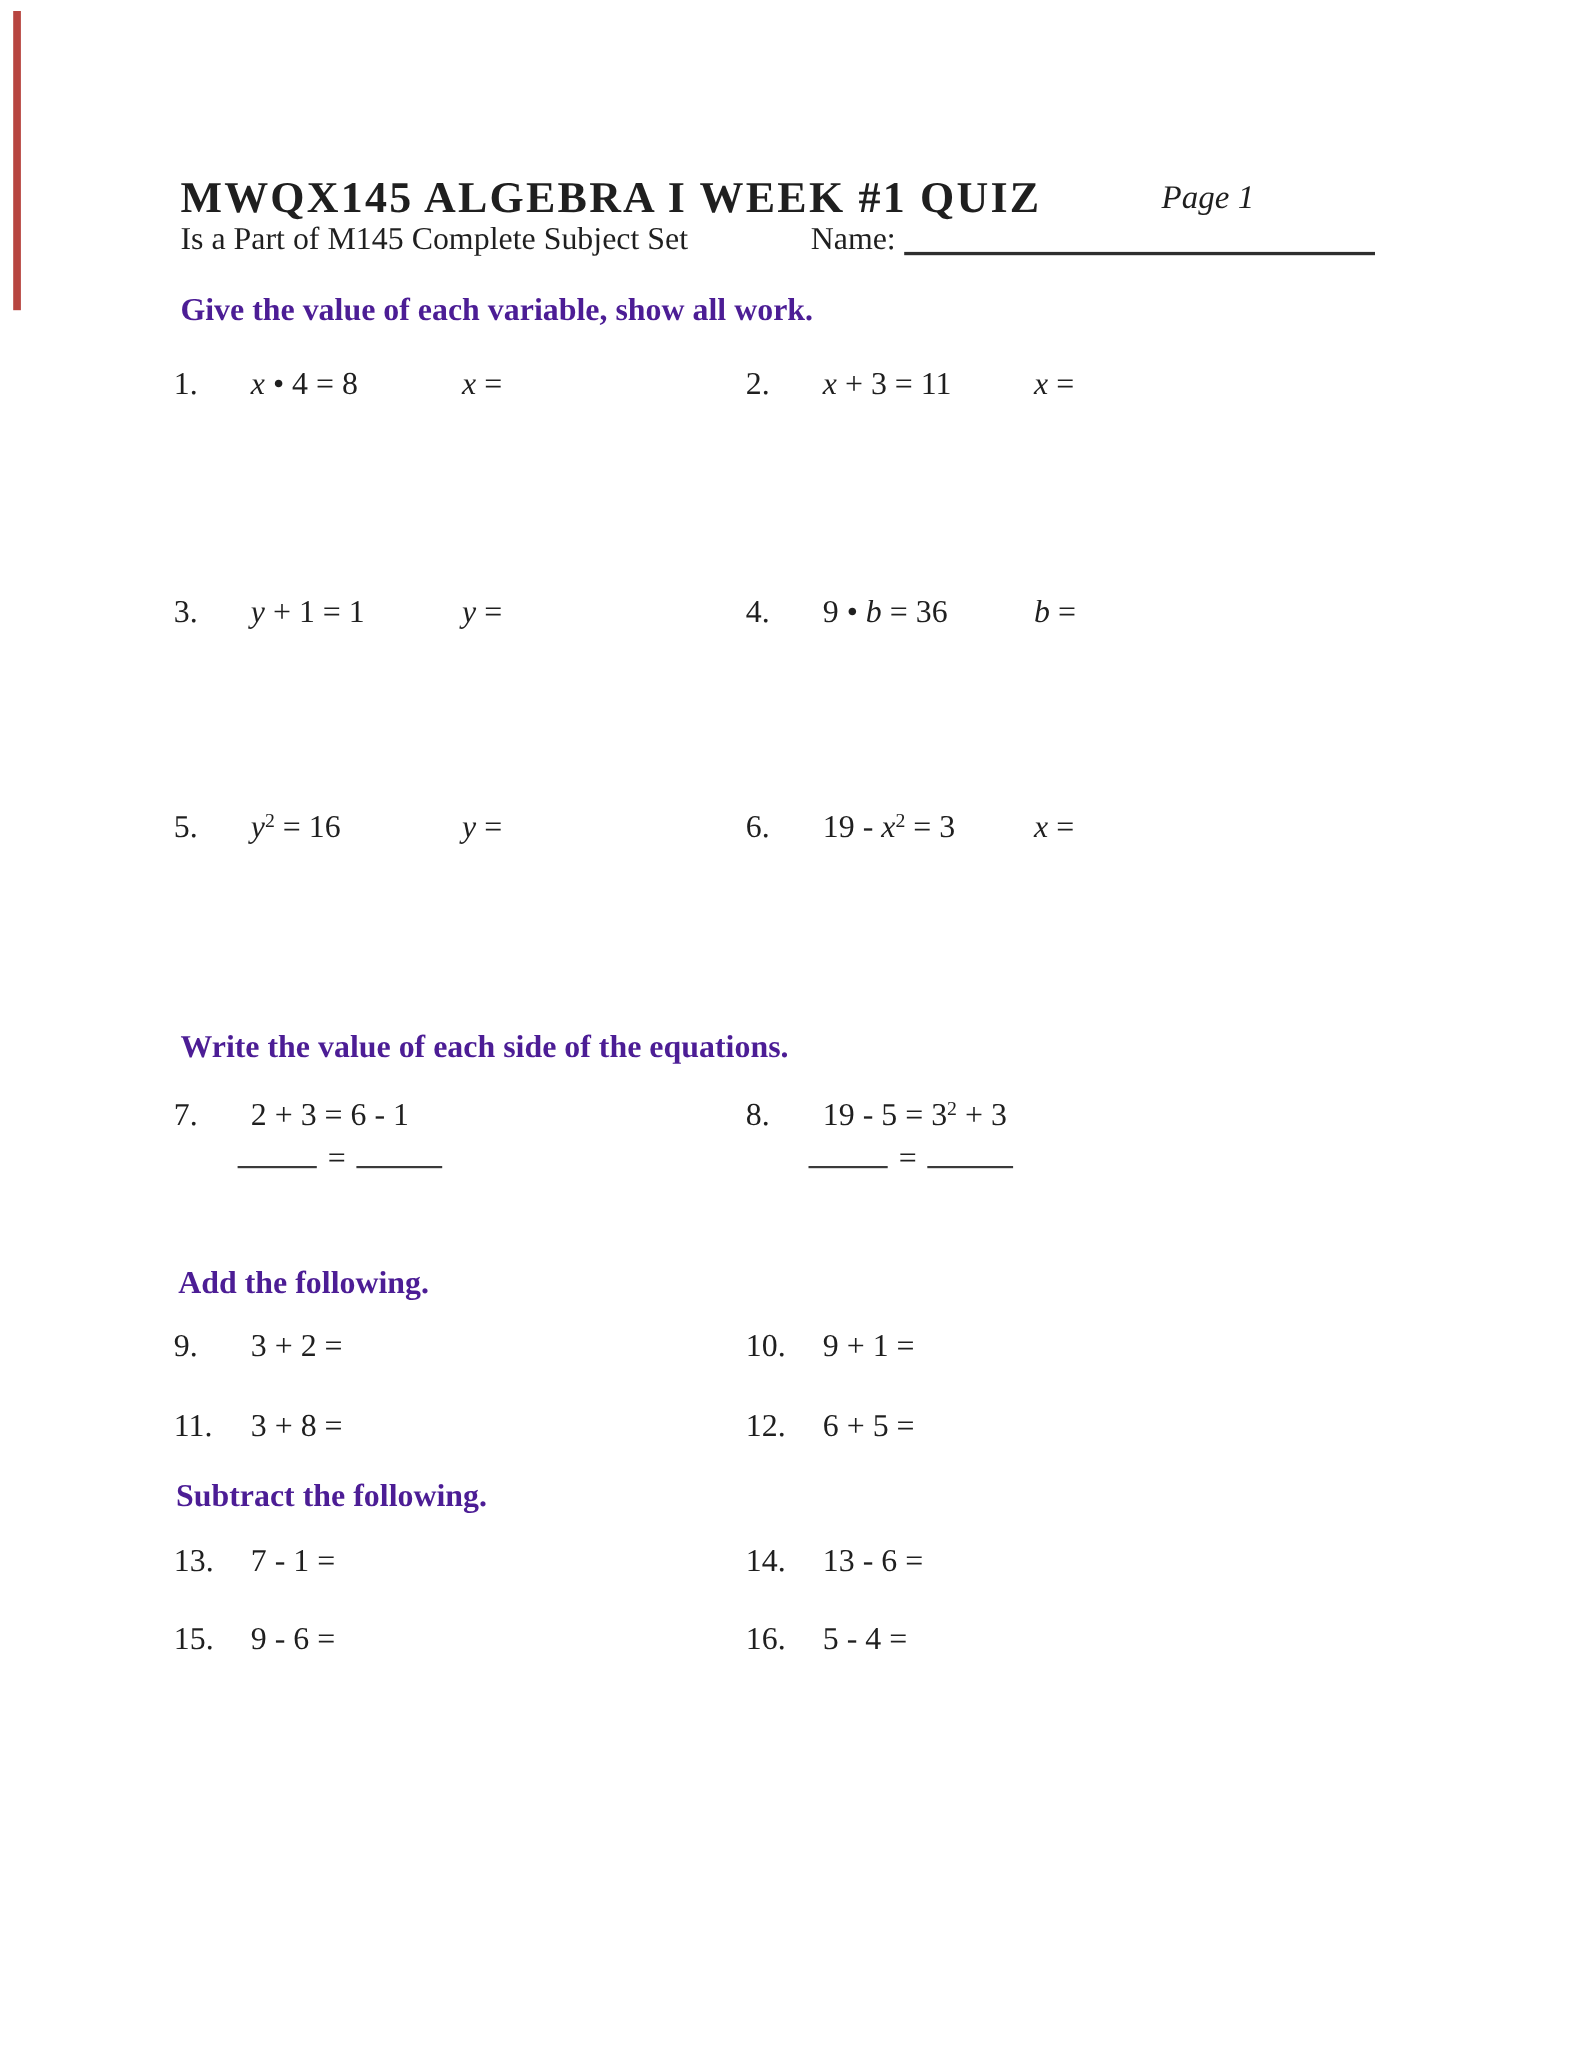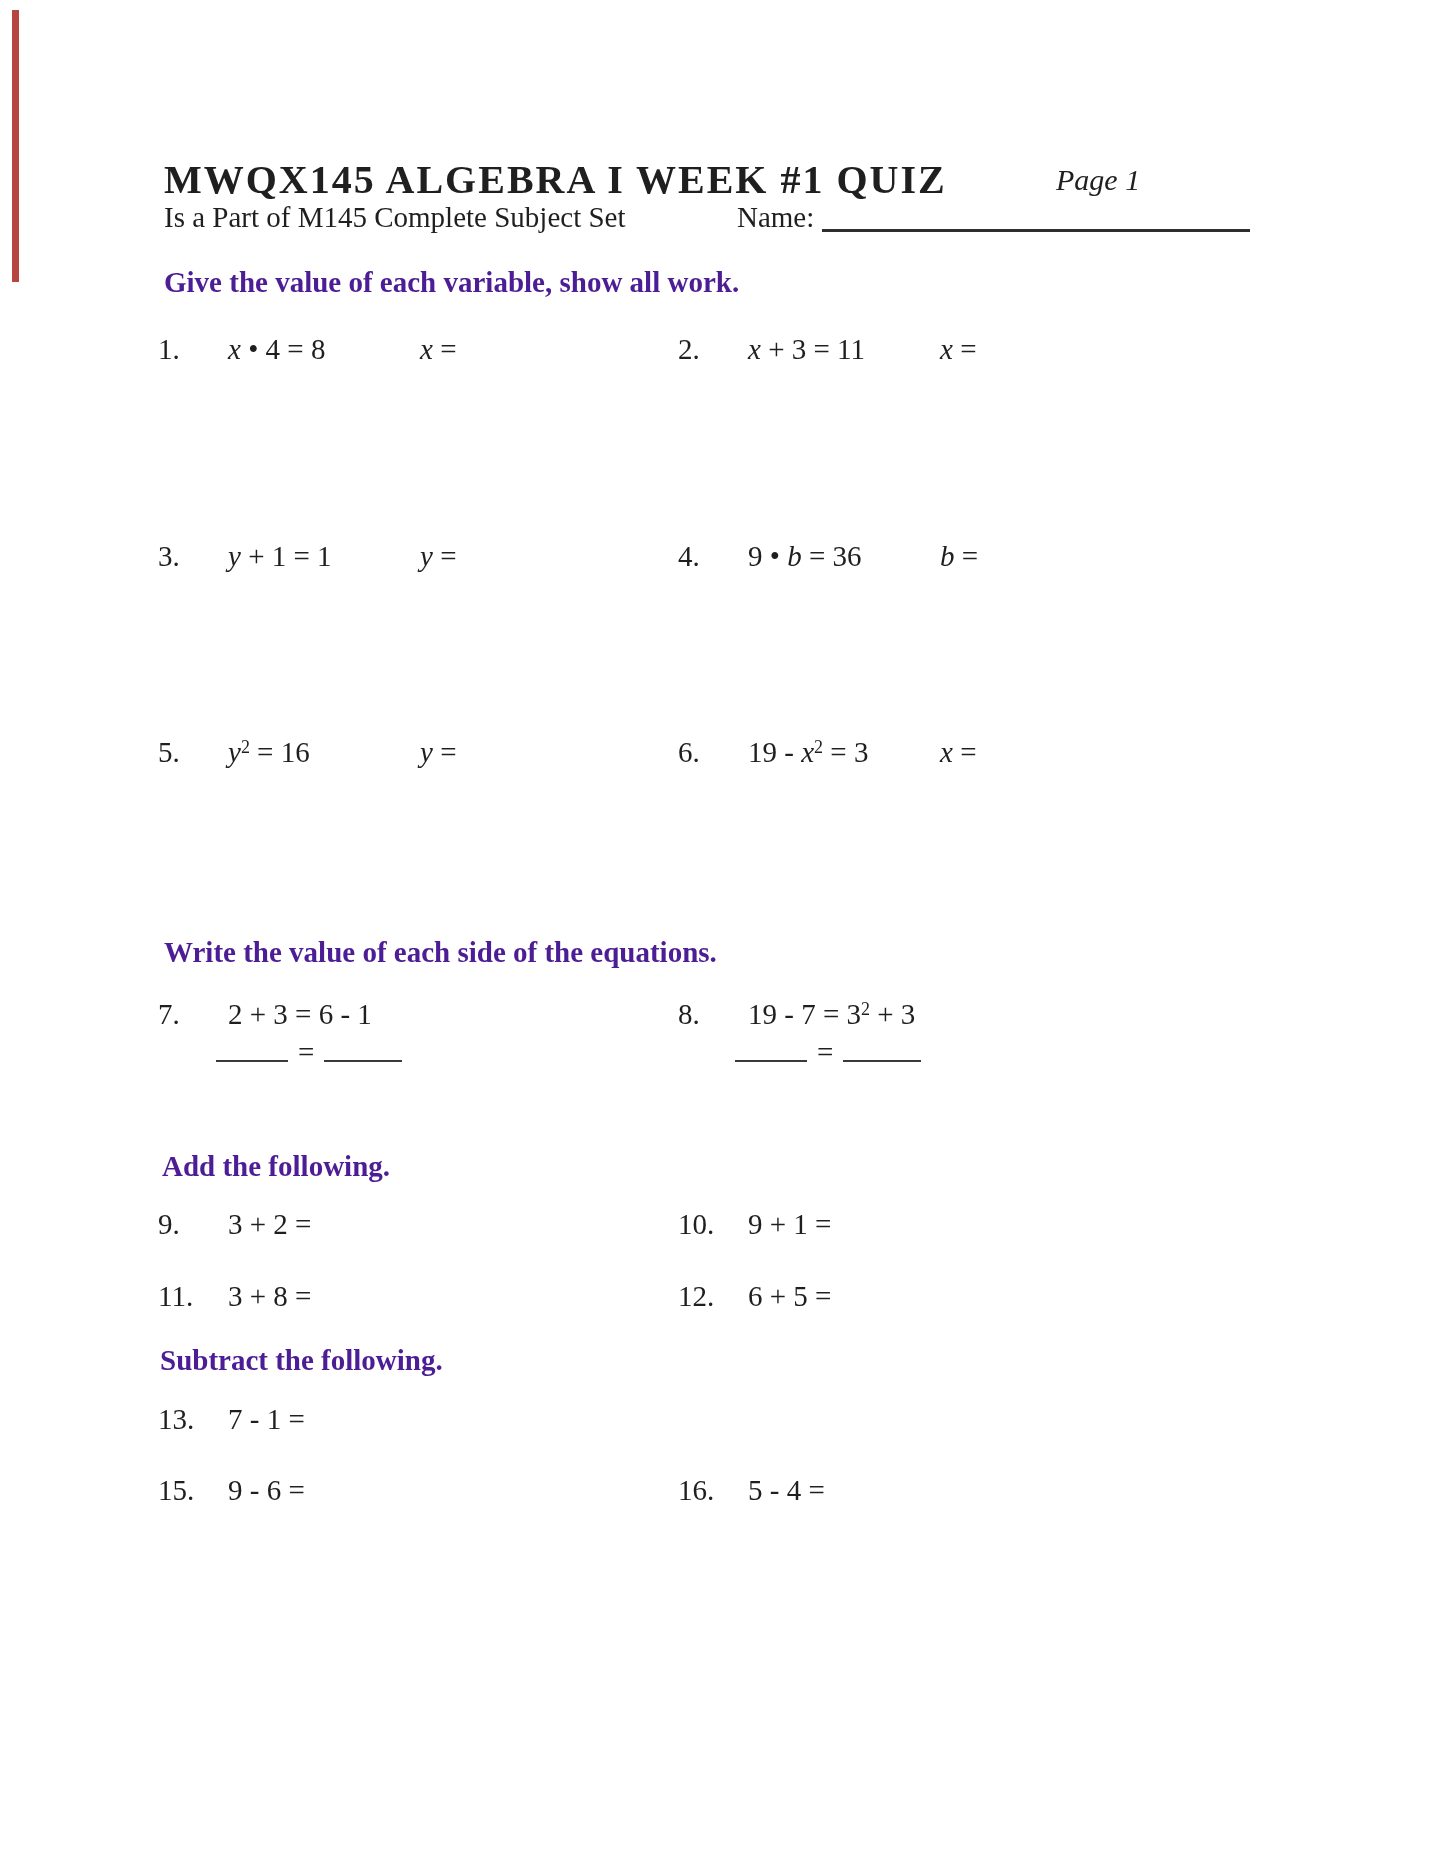--- a/index.html
+++ b/index.html
@@ -148,21 +148,21 @@
   </div>
 
   <div class="abs heading h-sides">Write the value of each side of the equations.</div>
 
   <div class="prob rowD c1">
     <span class="pnum">7.</span>
     <span class="peq"><span>2 + 3 = 6 - 1</span></span>
   </div>
   <div class="prob rowD c2">
     <span class="pnum">8.</span>
-    <span class="peq"><span>19 - 7 = 3</span><sup class="sp">2</sup><span> + 3</span></span>
+    <span class="peq"><span>19 - 5 = 3</span><sup class="sp">2</sup><span> + 3</span></span>
   </div>
 
   <div class="blanks blanks-c1">
     <span class="blank b1"></span><span class="blank-eq">=</span><span class="blank b2"></span>
   </div>
   <div class="blanks blanks-c2">
     <span class="blank b1"></span><span class="blank-eq">=</span><span class="blank b2"></span>
   </div>
 
   <div class="abs heading h-add">Add the following.</div>
@@ -183,20 +183,24 @@
     <span class="pnum">12.</span>
     <span class="peq"><span>6 + 5 =</span></span>
   </div>
 
   <div class="abs heading h-sub">Subtract the following.</div>
 
   <div class="prob rowG c1">
     <span class="pnum">13.</span>
     <span class="peq"><span>7 - 1 =</span></span>
   </div>
+  <div class="prob rowG c2">
+    <span class="pnum">14.</span>
+    <span class="peq"><span>13 - 6 =</span></span>
+  </div>
   <div class="prob rowH c1">
     <span class="pnum">15.</span>
     <span class="peq"><span>9 - 6 =</span></span>
   </div>
   <div class="prob rowH c2">
     <span class="pnum">16.</span>
     <span class="peq"><span>5 - 4 =</span></span>
   </div>
 
 </div>

